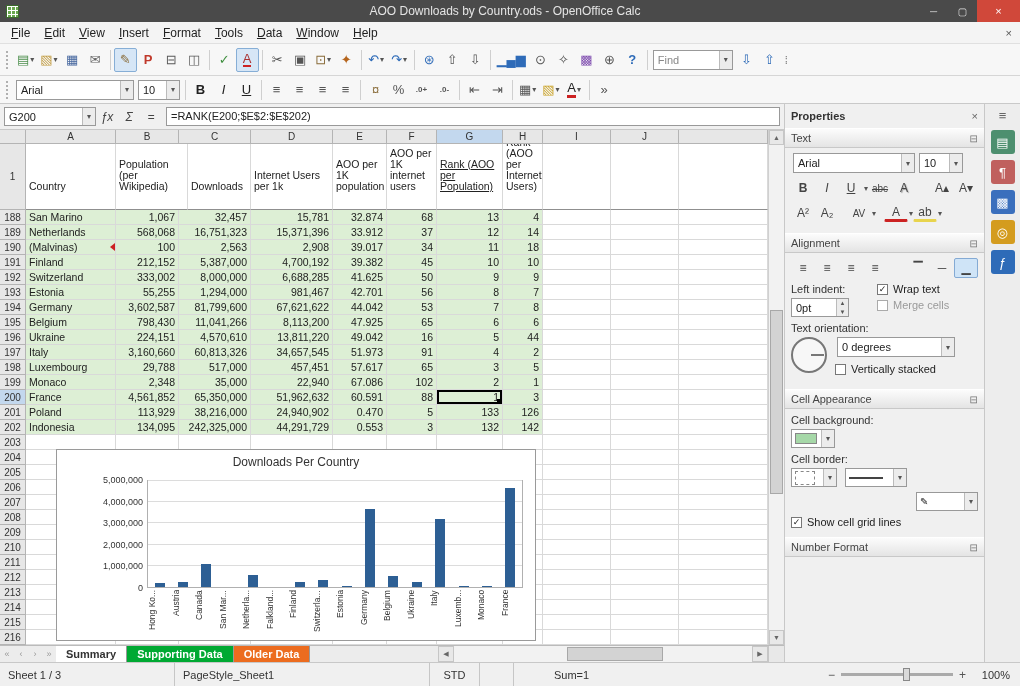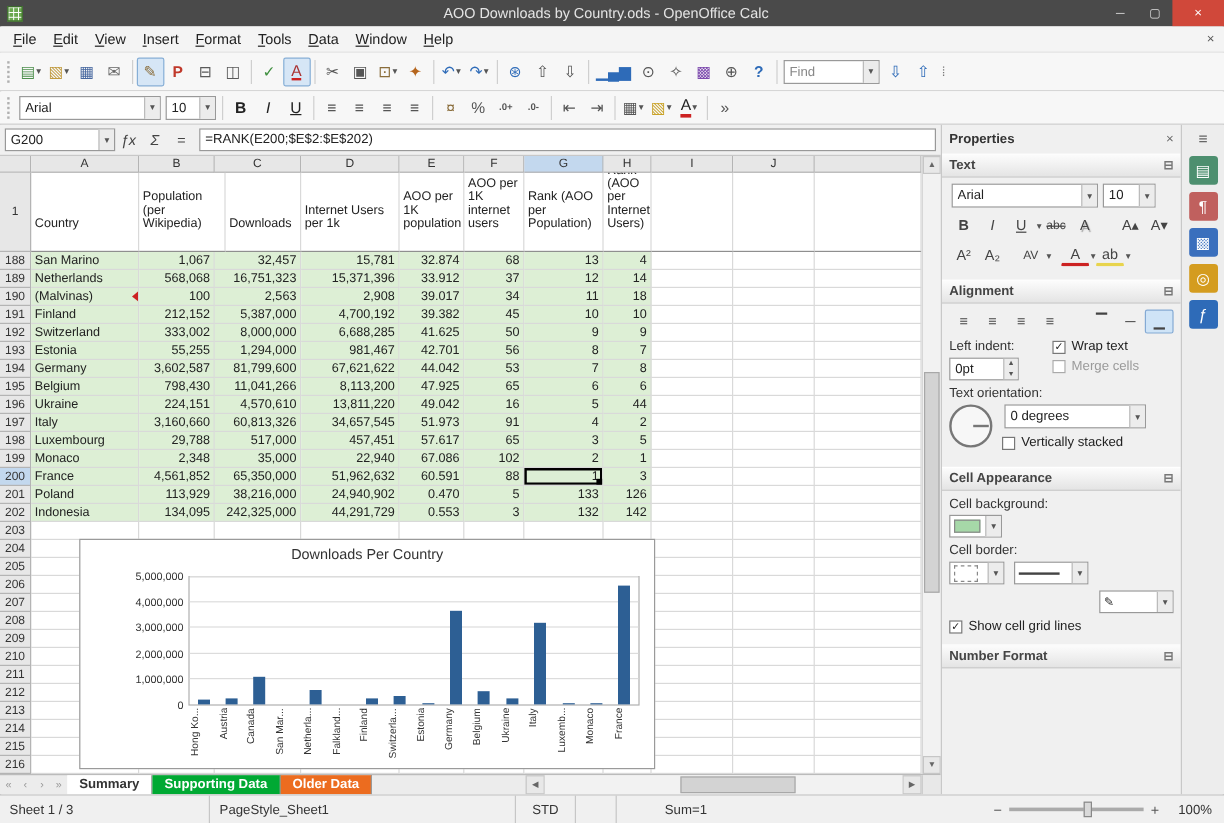--- a/index.html
+++ b/index.html
@@ -52,21 +52,21 @@
   .ghead{background:#e7e7e7;border-right:1px solid #b4b4b4;border-bottom:1px solid #b4b4b4;font-size:10px;color:#333;display:flex;align-items:center;justify-content:center;flex:none;}
   .ghead.hl{background:#c3d8ee;}
   .cell{border-right:1px solid #d9d9d9;border-bottom:1px solid #d9d9d9;padding:0 3px;font-size:10.5px;overflow:hidden;white-space:nowrap;flex:none;position:relative;display:flex;align-items:center;}
   .cell.num{justify-content:flex-end;}
   .cell.green{background:#ddefd5;}
   .hcell{white-space:normal;align-items:flex-end;line-height:11px;border-bottom-color:#8f8f8f;padding-bottom:17px;}
   .selcell{box-shadow:inset 0 0 0 2px #000;}
   .fillh{position:absolute;right:0;bottom:0;width:5px;height:5px;background:#000;}
   .cmark{position:absolute;right:0;top:3px;width:0;height:0;border-top:4px solid transparent;border-bottom:4px solid transparent;border-right:5px solid #c22;}
   
-  #chart{position:absolute;left:66px;top:319px;width:480px;height:192px;background:#fff;border:1px solid #9a9a9a;}
+  #chart{position:absolute;left:56px;top:319px;width:480px;height:192px;background:#fff;border:1px solid #9a9a9a;}
   #chart-title{position:absolute;top:5px;left:0;right:0;text-align:center;font-size:12px;color:#333;}
   #chart-plot{position:absolute;left:90px;top:30px;width:376px;height:108px;border:1px solid #b0b0b0;}
   .cgrid{position:absolute;left:0;right:0;height:1px;background:#dcdcdc;}
   .cbars{position:absolute;left:0;right:0;bottom:0;top:0;display:flex;align-items:flex-end;}
   .cslot{flex:1;display:flex;justify-content:center;align-items:flex-end;height:100%;}
   .cbar{width:10px;}
   .cylab{position:absolute;left:4px;width:82px;text-align:right;font-size:9px;color:#333;}
   #chart-xlabels{position:absolute;left:90px;top:140px;width:376px;height:48px;display:flex;}
   .cxlab{flex:1;writing-mode:vertical-rl;transform:rotate(180deg);font-size:8.5px;color:#333;overflow:hidden;white-space:nowrap;display:flex;justify-content:flex-end;padding-left:1px;}
   
@@ -82,21 +82,21 @@
   .hscroll{margin-left:auto;width:330px;display:flex;align-items:stretch;}
   .hscroll .sarr{width:16px;height:100%;}
   .htrack{flex:1;position:relative;background:#f2f2f2;}
   .hthumb{position:absolute;top:1px;bottom:1px;left:38%;width:32%;background:#d3d3d3;border:1px solid #a8a8a8;}
   .tabcorner{width:16px;background:#e8e8e8;border-left:1px solid #c6c6c6;}
   
   #sidebar{position:absolute;left:784px;top:0;width:200px;height:558px;background:#f0f0f0;border-left:1px solid #c8c8c8;font-size:11px;overflow:hidden;}
   .sb-title-row{height:24px;display:flex;align-items:center;padding:0 6px;}
   .sb-title{font-weight:bold;color:#333;flex:1;}
   .sb-x{color:#666;font-size:11px;}
-  .sb-sec{height:20px;display:flex;align-items:center;background:linear-gradient(#fcfcfc,#e4e4e4);border-top:1px solid #fff;border-bottom:1px solid #c8c8c8;padding:0 6px;font-weight:bold;color:#444;}
+  .sb-sec{height:20px;display:flex;align-items:center;background:linear-gradient(#fcfcfc,#e4e4e4);border-top:1px solid #fff;border-bottom:1px solid #c8c8c8;padding:0 6px;font-weight:normal;color:#444;}
   .sb-sec .coll{margin-left:auto;color:#777;font-size:10px;}
   .sb-body{padding:5px 6px;}
   .srow{display:flex;align-items:center;margin-bottom:5px;}
   .sbtn{width:24px;height:20px;display:flex;align-items:center;justify-content:center;border:1px solid transparent;border-radius:2px;font-size:12px;color:#444;}
   .sbtn.pressed{background:#cfe4f7;border-color:#84aad4;}
   .sbtn.b{font-weight:bold;}.sbtn.i{font-style:italic;}.sbtn.u{text-decoration:underline;}
   .sbtn.strike{text-decoration:line-through;font-size:10px;}
   .sbtn.shadow{text-shadow:1px 1px 1px #999;}
   .sbtn.fc{border-bottom:3px solid #c22;height:18px;}
   .sbtn.hc{border-bottom:3px solid #e8d44d;height:18px;}
@@ -351,21 +351,21 @@
         <div class="ghead" style="width: 89px;"></div>
       </div>
       <div class="grow" style="height: 66px;">
         <div class="ghead" style="width: 26px;">1</div>
         <div class="cell hcell" style="width: 90px;">Country</div>
         <div class="cell hcell" style="width: 72px;">Population (per Wikipedia)</div>
         <div class="cell hcell" style="width: 63px;">Downloads</div>
         <div class="cell hcell" style="width: 82px;">Internet Users per 1k</div>
         <div class="cell hcell" style="width: 54px;">AOO per 1K population</div>
         <div class="cell hcell" style="width: 50px;">AOO per 1K internet users</div>
-        <div class="cell hcell" style="width: 66px;">Rank (AOO per Population)</div>
+        <div class="cell hcell" style="width: 66px; text-decoration: underline;">Rank (AOO per Population)</div>
         <div class="cell hcell" style="width: 40px;">Rank (AOO per Internet Users)</div>
         <div class="cell hcell" style="width: 68px;"></div>
         <div class="cell hcell" style="width: 68px;"></div>
         <div class="cell hcell" style="width: 89px;"></div>
       </div>
       <div class="grow" style="height: 15px;">
         <div class="ghead" style="width: 26px;">188</div>
         <div class="cell green" style="width: 90px;">San Marino</div>
         <div class="cell green num" style="width: 63px;">1,067</div>
         <div class="cell green num" style="width: 72px;">32,457</div>

